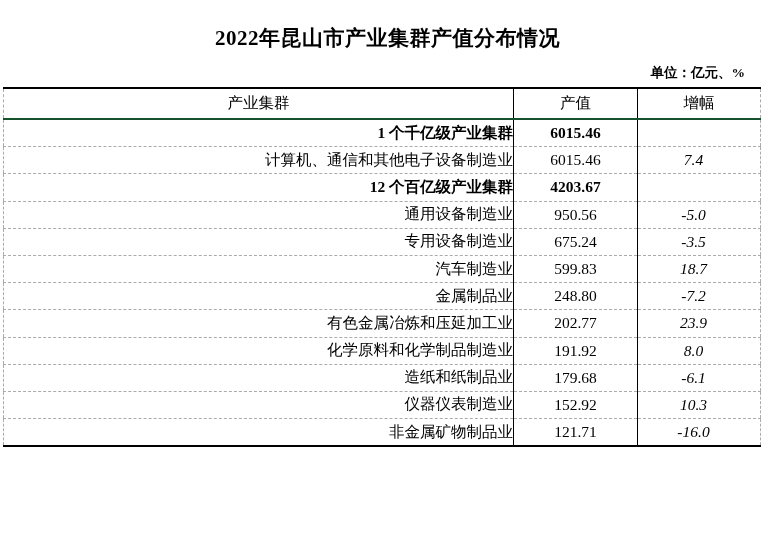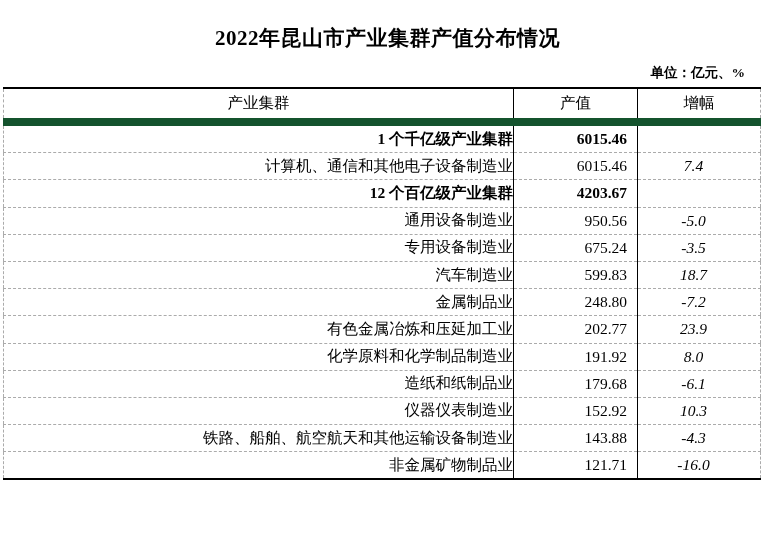--- a/index.html
+++ b/index.html
@@ -33,34 +33,34 @@
     border-right: 1px dashed #ababab;
   }
   col.c1 { width: 510px; }
   col.c2 { width: 124px; }
   col.c3 { width: 123px; }
   th {
     height: 29px;
     font-weight: normal;
     font-size: 15.5px;
     text-align: center;
-    border-bottom: 8px solid #14532d;
+    border-bottom: 2px solid #14532d;
     padding: 0;
   }
   td {
     height: 26.2px;
     font-size: 15.5px;
     padding: 0;
     white-space: nowrap;
     overflow: hidden;
   }
   tbody tr + tr td { border-top: 1px dashed #ababab; }
   th.col2, th.col3, td.col2, td.col3 { border-left: 1.5px solid #000; }
   td.col1 { padding-left: 18px; text-align: right; }
-  td.col2 { text-align: right; padding-right: 10px; }
+  td.col2 { text-align: center; }
   td.col3 { text-align: center; padding-right: 11px; font-style: italic; }
   tr.group td { font-weight: bold; }
   tr.group td.col1 { padding-left: 6px; }
 </style>
 </head>
 <body>
 
 <div class="title">2022年昆山市产业集群产值分布情况</div>
 <div class="unit-note">单位：亿元、%</div>
 
@@ -127,23 +127,18 @@
       <td class="col1">造纸和纸制品业</td>
       <td class="col2">179.68</td>
       <td class="col3">-6.1</td>
     </tr>
     <tr>
       <td class="col1">仪器仪表制造业</td>
       <td class="col2">152.92</td>
       <td class="col3">10.3</td>
     </tr>
     <tr>
-      <td class="col1">铁路、船舶、航空航天和其他运输设备制造业</td>
-      <td class="col2">143.88</td>
-      <td class="col3">-4.3</td>
-    </tr>
-    <tr>
       <td class="col1">非金属矿物制品业</td>
       <td class="col2">121.71</td>
       <td class="col3">-16.0</td>
     </tr>
   </tbody>
 </table>
 
 </body></html>

